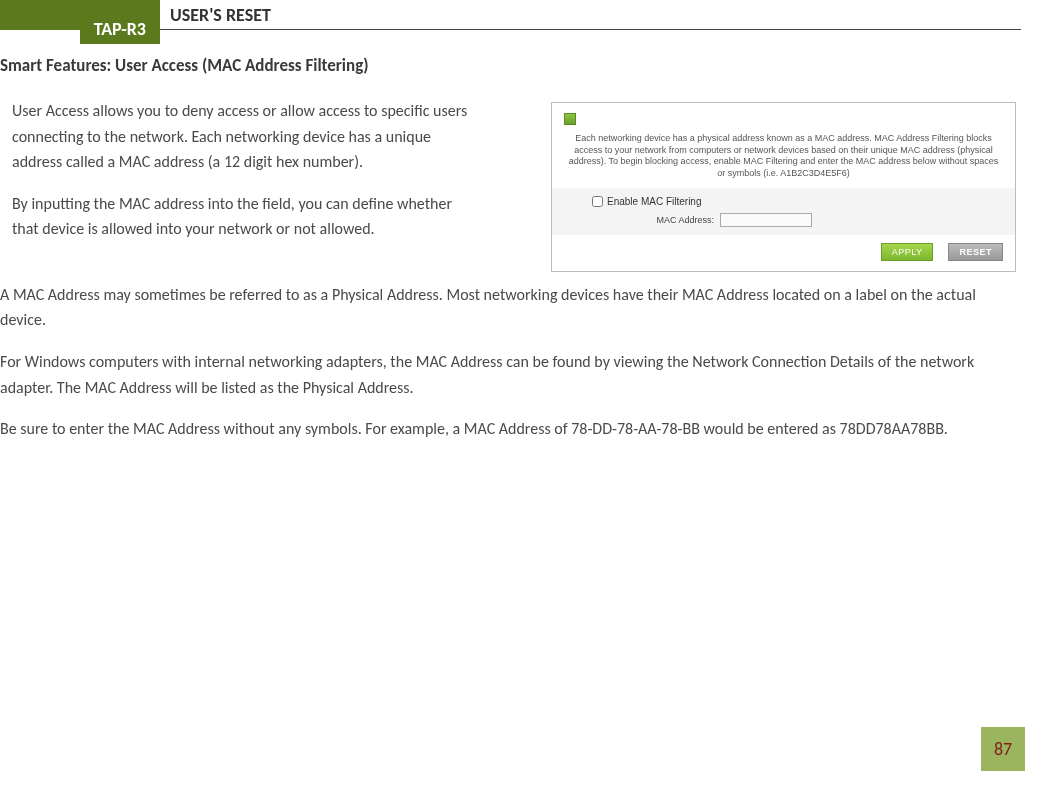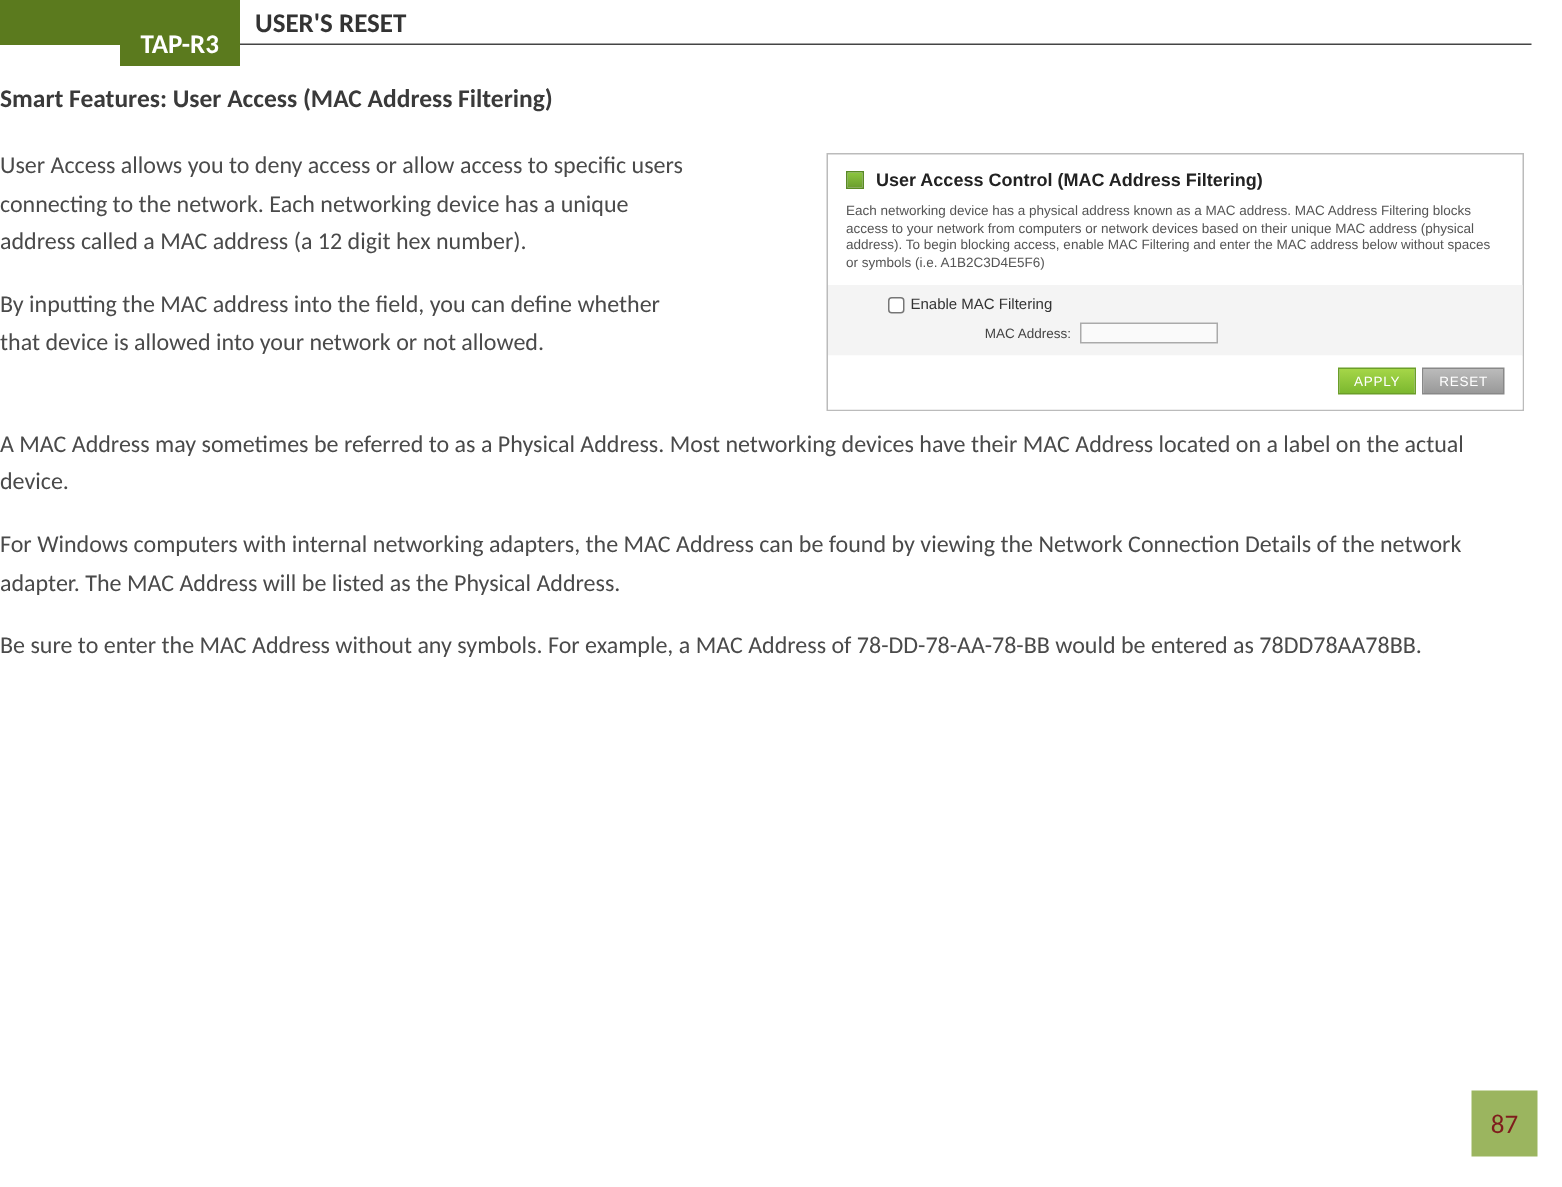--- a/index.html
+++ b/index.html
@@ -87,20 +87,21 @@
     .panel-title {
       font-weight: bold;
       font-size: 12px;
       color: #222;
     }
     .panel-desc {
       font-size: 9px;
       color: #555;
       padding: 2px 12px 8px 12px;
       line-height: 1.3;
+      text-align: center;
     }
     .panel-body {
       background: #f4f4f4;
       padding: 8px 12px 4px 12px;
     }
     .checkbox-row {
       display: flex;
       align-items: center;
       font-size: 10px;
       color: #333;
@@ -129,77 +130,78 @@
       width: 92px;
       height: 14px;
       border: 1px solid #aaa;
       background: #fafafa;
       font-size: 9px;
       padding: 0 2px;
     }
     .panel-buttons {
       display: flex;
       justify-content: flex-end;
-      gap: 4px;
+      gap: 15px;
       padding: 8px 12px 10px 12px;
       background: #fff;
     }
     .btn {
       font-size: 9px;
       padding: 3px 10px;
       border: 1px solid #888;
       cursor: pointer;
       font-family: Arial, sans-serif;
       letter-spacing: 0.5px;
     }
     .btn-apply {
       background: linear-gradient(#a5d648, #7cb82f);
       color: #fff;
       border-color: #6b9e28;
     }
     .btn-reset {
       background: linear-gradient(#bbb, #999);
       color: #fff;
       border-color: #888;
+      font-weight: bold;
     }
     .page-number {
       position: absolute;
       right: 16px;
       bottom: 20px;
       background: #9bb55f;
       color: #7f1d1d;
       width: 44px;
       height: 44px;
       display: flex;
       align-items: center;
       justify-content: center;
       font-size: 18px;
     }
     .left-col {
       width: 460px;
+      margin-left: 12px;
     }
   </style>
 </head>
 <body>
 
 <div class="header-bar">
   <div class="header-brand-spacer">
     <span class="header-brand">TAP-R3</span>
   </div>
   <div class="header-title">USER'S RESET</div>
 </div>
 
 <div class="content">
   <div class="section-title">Smart Features: User Access (MAC Address Filtering)</div>
 
   <div class="wrap-block">
     <div class="panel">
       <div class="panel-header">
         <div class="panel-icon"></div>
-        <div class="panel-title">User Access Control (MAC Address Filtering)</div>
       </div>
       <div class="panel-desc">Each networking device has a physical address known as a MAC address. MAC Address Filtering blocks access to your network from computers or network devices based on their unique MAC address (physical address). To begin blocking access, enable MAC Filtering and enter the MAC address below without spaces or symbols (i.e. A1B2C3D4E5F6)</div>
       <div class="panel-body">
         <div class="checkbox-row">
           <input type="checkbox" style="">
           <span>Enable MAC Filtering</span>
         </div>
         <div class="field-row">
           <span class="field-label">MAC Address:</span>
           <input class="field-input" type="text" value="" style="">

